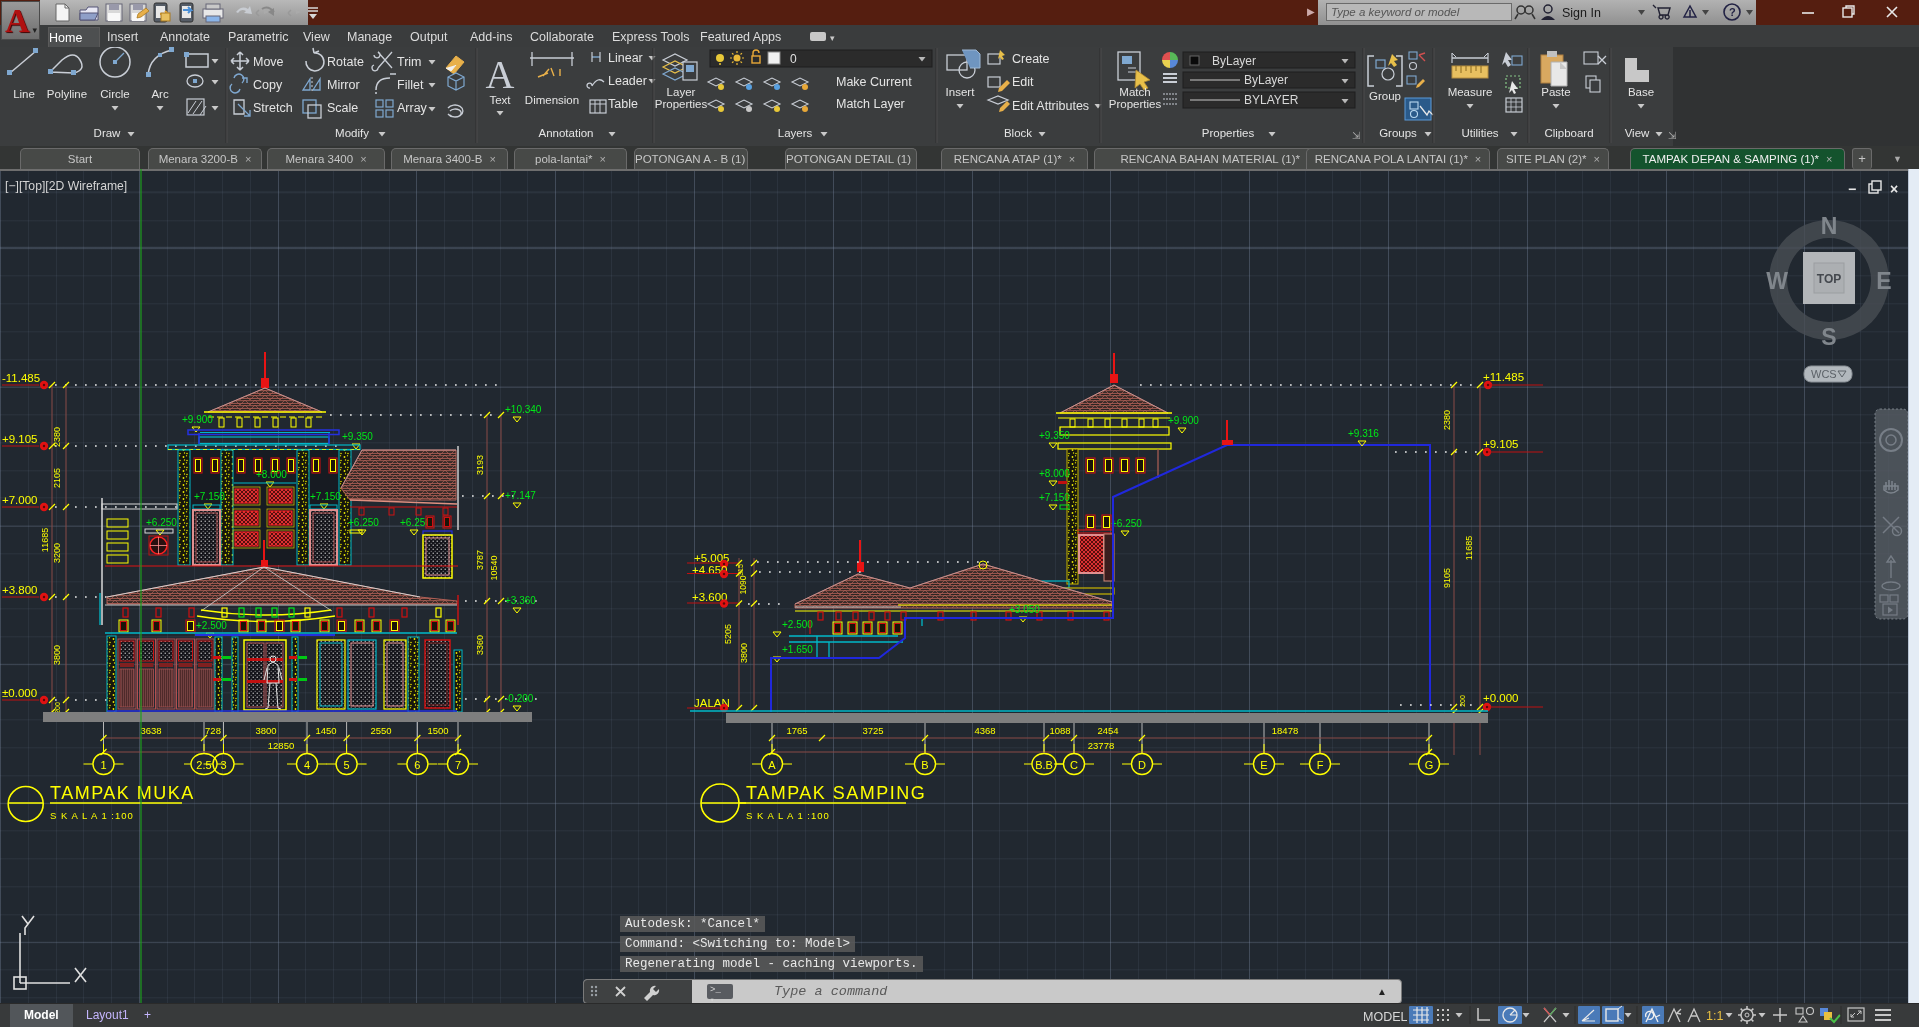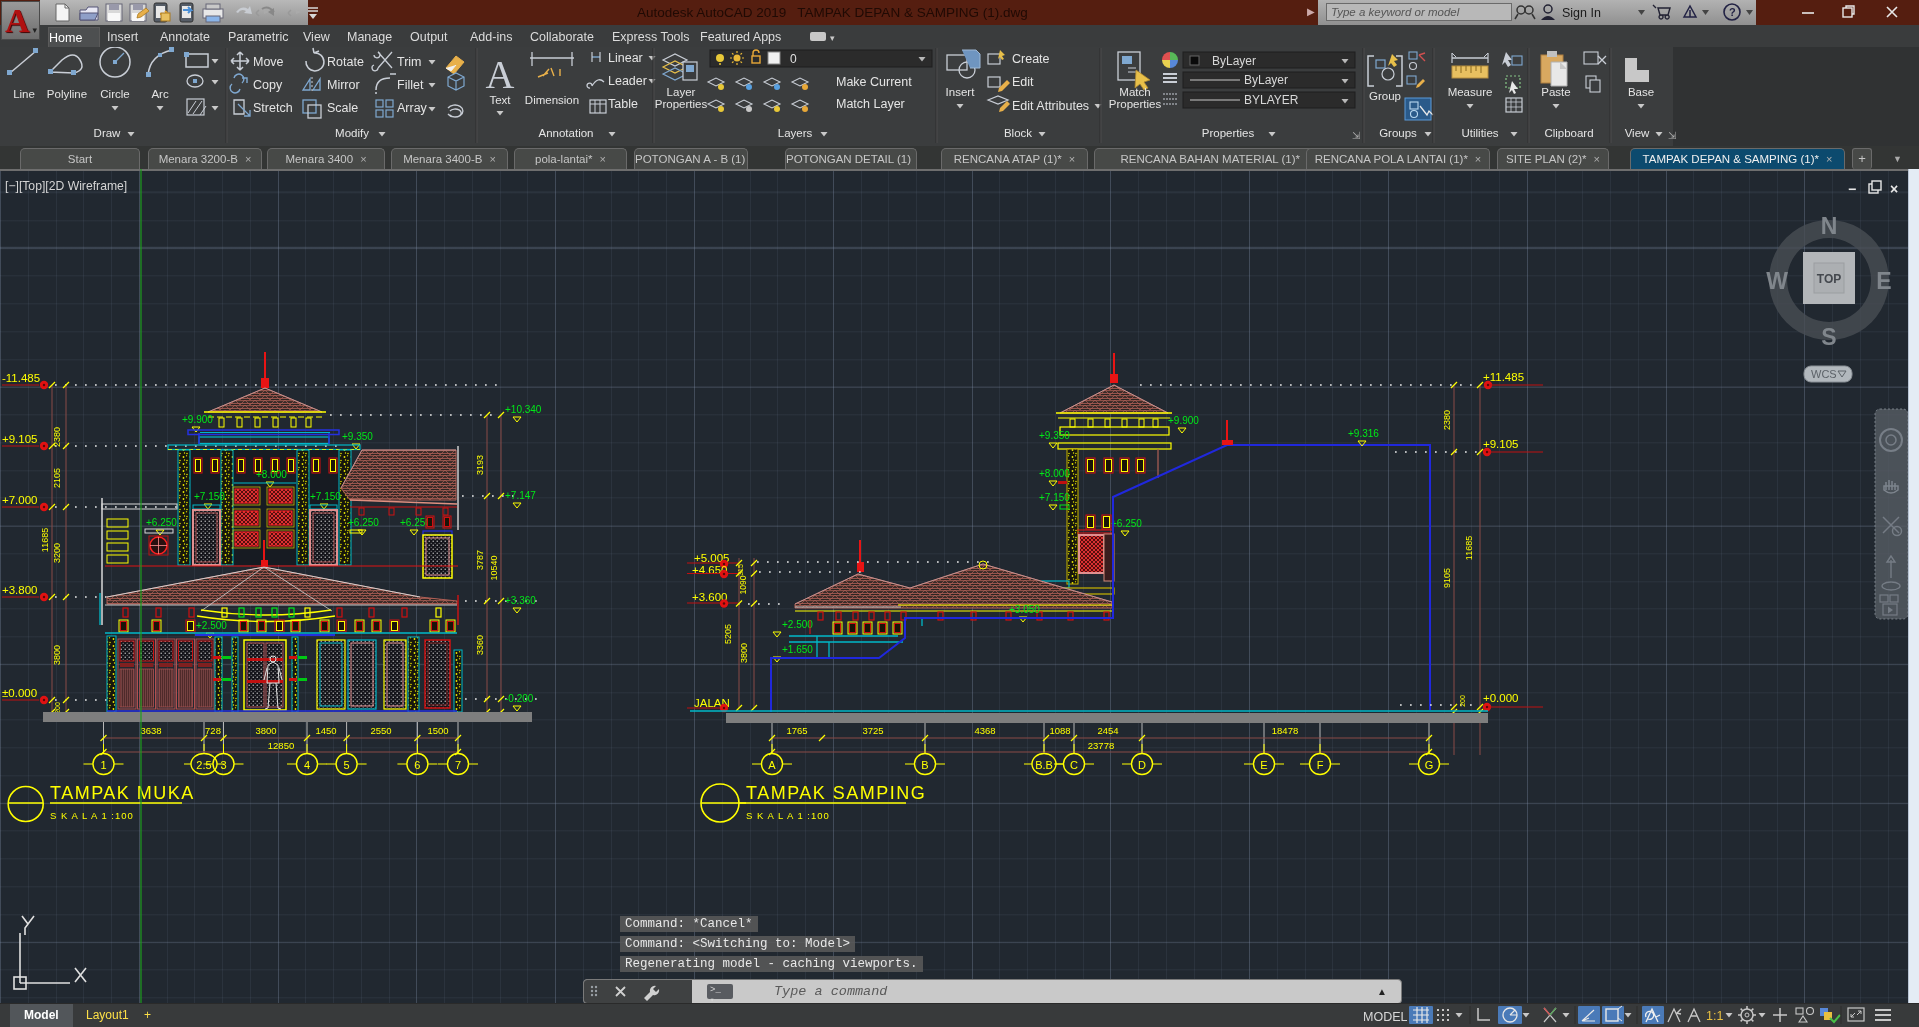--- a/index.html
+++ b/index.html
@@ -10,39 +10,39 @@
 #ttext{position:absolute;left:637px;top:5px;width:600px;color:#200a04;font-size:13.5px;text-align:left;white-space:pre}
 #trt{position:absolute;left:1318px;top:0;width:438px;height:25px;background:linear-gradient(#b2b2b2,#909090)}
 #search{position:absolute;left:8px;top:3px;width:186px;height:18px;background:#b8b8b8;border:1px solid #6a6a6a;color:#555;font-style:italic;font-size:11.5px;padding:2px 4px}
 #menubar{position:absolute;left:0;top:25px;width:1919px;height:22px;background:#3a3c3d}
 .mtab{position:absolute;top:2px;height:20px;color:#dcdcdc;font-size:12.5px;padding-top:3px}
 .mtab.active{background:#4d4f50;color:#fff;border:1px solid #5a5a5a;border-bottom:none}
 #ribbon{position:absolute;left:0;top:47px;width:1919px;height:99px;background:#3b3d3e}
 #ribbon .right{position:absolute;left:1673px;top:0;width:246px;height:99px;background:#303233}
 #ftabs{position:absolute;left:0;top:146px;width:1919px;height:23px;background:#333534}
 .ftab{position:absolute;top:2px;height:21px;background:#474947;border:1px solid #6a6a6a;border-bottom:none;border-radius:5px 5px 0 0;color:#c6c6c6;font-size:11.5px;text-align:center;padding-top:4px;white-space:nowrap;overflow:hidden}
-.ftab.active{background:#0c4a6e;color:#efefef;z-index:2}
+.ftab.active{background:#14532d;color:#efefef;z-index:2}
 .ftab .tx{margin-left:7px;color:#b0b0b0;font-size:11px}
 .ftab.plus{border-radius:3px;font-size:13px;padding-top:2px}
 #canvas{position:absolute;left:0;top:169px;width:1908px;height:834px;background-color:#212830;
 background-image:
 repeating-linear-gradient(to right,rgba(130,145,170,0.26) 0 1px,transparent 1px 138.8px),
 repeating-linear-gradient(to bottom,rgba(130,145,170,0.26) 0 1px,transparent 1px 138.8px),
 repeating-linear-gradient(to right,rgba(110,125,150,0.13) 0 1px,transparent 1px 27.76px),
 repeating-linear-gradient(to bottom,rgba(110,125,150,0.13) 0 1px,transparent 1px 27.76px);
 background-position:0px 0px,0px 78.8px,0px 0px,0px 23.3px}
 #scroll{position:absolute;left:1908px;top:169px;width:11px;height:834px;background:#e4ecf5;border-left:1px solid #b8c4d4}
 #cmdhist{position:absolute;left:620px;top:916px;font-family:"Liberation Mono",monospace;font-size:12.5px;color:#e8e8e8}
 #cmdhist div{background:rgba(90,90,90,0.85);margin-bottom:4px;padding:1px 5px;display:table}
 #cmdbar{position:absolute;left:583px;top:979px;width:819px;height:25px;background:#c9c9c9;border:1px solid #7a7a7a;border-radius:4px}
 #cmdbar .grip{position:absolute;left:0;top:0;width:108px;height:23px;background:#3f4142;border-radius:3px 0 0 3px}
 #cmdbar .prompt{position:absolute;left:123px;top:4px;width:26px;height:15px;background:#585b60;border-radius:2px;color:#d8d8d8;font-size:9px;padding:1px 3px;font-family:"Liberation Mono",monospace}
 #cmdbar .ptxt{position:absolute;left:190px;top:4px;color:#5a5a5a;font-style:italic;font-size:13.5px;font-family:"Liberation Mono",monospace}
 #statusbar{position:absolute;left:0;top:1003px;width:1919px;height:24px;background:#383a3b;border-top:1px solid #2a2a2a}
-.ltab{position:absolute;top:0;height:23px;font-size:12px;color:#fde047;padding:4px 14px 0 14px;border-radius:0 0 0 0}
+.ltab{position:absolute;top:0;height:23px;font-size:12px;color:#c4b5fd;padding:4px 14px 0 14px;border-radius:0 0 0 0}
 .ltab.active{background:#52565a;color:#fff;font-weight:bold}
 </style></head>
 <body>
 <div id="titlebar">
   <div id="qat"><svg width="280" height="25" viewBox="0 0 280 25">
 <path d="M16,4 h9 l4,4 v13 h-13 Z" fill="#f4f4f4" stroke="#666" stroke-width="1"></path>
         <path d="M25,4 l0,4 4,0" fill="none" stroke="#666"></path>
 <path d="M40,10 h6 l2,-3 h10 v13 h-18 Z" fill="#e8e8f4" stroke="#557" stroke-width="1"></path>
         <path d="M40,13 l4,0 14,0 -3,7 h-15 Z" fill="#8f9fc8" stroke="#557"></path>
 <rect x="66" y="4" width="16" height="17" fill="#d8d8d8" stroke="#667"></rect>
@@ -65,21 +65,20 @@
 <path d="M196,12 q6,-7 12,-3 l2,-3 2,8 -8,-1 2,-2 q-5,-3 -8,2 Z" fill="#c8ccd2"></path>
 <path d="M216,13 l3,-3 m-3,3 l3,3" stroke="#999" stroke-width="1.5" fill="none"></path>
         <path d="M224,10 l5,2 -5,2 Z" fill="#aaa"></path>
 <path d="M234,12 q-6,-7 -12,-3" fill="none" stroke="#888" stroke-width="2"></path>
         <path d="M234,8 v8 l-6,-4 Z" fill="#888"></path>
 <path d="M248,13 l3,-3 m-3,3 l3,3" stroke="#999" stroke-width="1.5" fill="none"></path>
         <path d="M256,10 l5,2 -5,2 Z" fill="#aaa"></path>
 <path d="M268,8 h10 M268,11 h10" stroke="#d8d8d8" stroke-width="1.5"></path>
         <path d="M269,14 h8 l-4,5 Z" fill="#d8d8d8"></path>
 </svg></div>
-  <div id="ttext">Autodesk AutoCAD 2019   TAMPAK DEPAN &amp; SAMPING (1).dwg</div>
   <div style="position:absolute;left:1307px;top:6px;color:#caa;font-size:10px">▶</div>
   <div id="trt">
     <div id="search">Type a keyword or model</div>
     <svg width="438" height="25" viewBox="0 0 438 25" style="position:absolute;left:0;top:0">
       <circle cx="203" cy="10" r="4" fill="none" stroke="#333" stroke-width="1.5"></circle>
         <circle cx="211" cy="10" r="4" fill="none" stroke="#333" stroke-width="1.5"></circle>
         <path d="M200,14 l-3,5 m17,-5 l3,5" stroke="#333" stroke-width="1.5"></path>
       <circle cx="230" cy="9" r="4" fill="none" stroke="#223" stroke-width="1.5"></circle>
         <path d="M223,20 q7,-8 14,0 Z" fill="#223"></path>
       <text x="244" y="17" font-size="12.5" fill="#1a1a1a" font-family="Liberation Sans, sans-serif">Sign In</text>
@@ -1023,21 +1022,21 @@
     <rect x="1883" y="604" width="14" height="11" fill="none" stroke="#757c85" stroke-width="1.2"></rect>
     <path d="M1888,606.5 l5,3.5 -5,3.5 Z" fill="#757c85"></path>
     <line x1="20" y1="933" x2="20" y2="983" stroke="#e0e0e0" stroke-width="1.6"></line>
     <line x1="20" y1="983" x2="70" y2="983" stroke="#e0e0e0" stroke-width="1.6"></line>
     <rect x="14" y="977" width="12" height="12" fill="none" stroke="#e0e0e0" stroke-width="1.6"></rect>
     <path d="M22,916 l6,8 m6,-8 l-9,12 0,7" fill="none" stroke="#e0e0e0" stroke-width="1.6"></path>
     <path d="M75,968 l11,14 m0,-14 l-11,14" fill="none" stroke="#e0e0e0" stroke-width="1.6"></path>
 </svg>
 <div id="scroll"></div>
 <div id="cmdhist">
-  <div>Command: *Cancel*</div>
+  <div>Autodesk: *Cancel*</div>
   <div>Command:  &lt;Switching to: Model&gt;</div>
   <div>Regenerating model - caching viewports.</div>
 </div>
 <div id="cmdbar">
   <div class="grip"></div>
   <svg width="108" height="23" viewBox="0 0 108 23" style="position:absolute;left:0;top:0">
     <g fill="#9aa0a6">
         <circle cx="8" cy="7" r="1.2"></circle>
         <circle cx="12" cy="7" r="1.2"></circle>
         <circle cx="8" cy="11" r="1.2"></circle>

